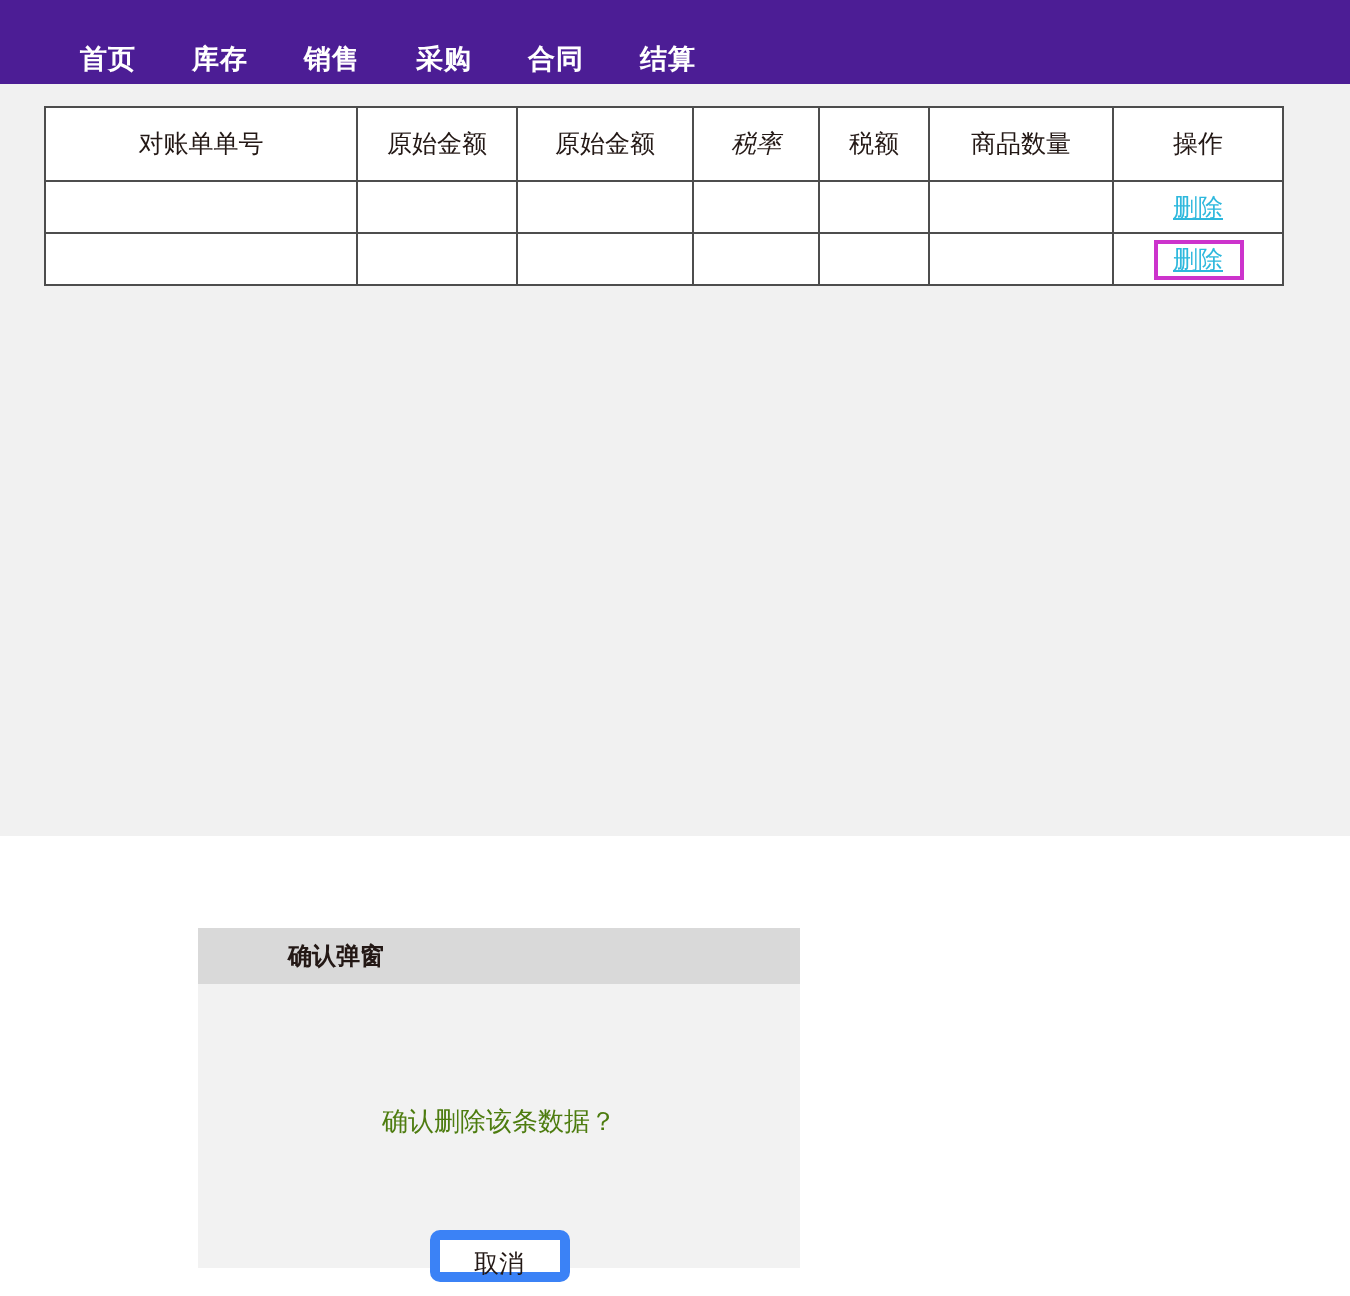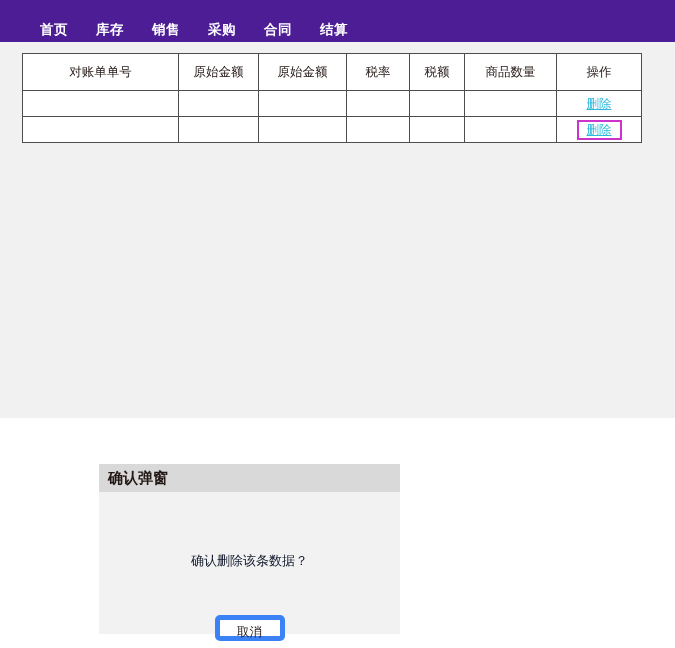--- a/index.html
+++ b/index.html
@@ -85,21 +85,21 @@
   }
   .data-table th {
     height: 37px;
   }
   .data-table td {
     height: 26px;
   }
   .col-order    { width: 156px; }
   .col-qty      { width: 80px; }
   .col-amount   { width: 88px; }
-  .col-rate     { width: 63px; }
+  .col-rate     { width: 63px; font-style: italic; }
   .col-tax      { width: 55px; }
   .col-taxed    { width: 92px; }
   .col-action   { width: 85px; }
 
   .delete-link {
     color: #2eb8dd;
     font-size: 12.5px;
     text-decoration: underline;
     cursor: pointer;
     display: inline-block;
@@ -124,36 +124,37 @@
   }
   .dialog-header {
     height: 28px;
     background: #d9d9d9;
     display: flex;
     align-items: center;
     padding-left: 9px;
     box-sizing: border-box;
   }
   .dialog-title {
-    font-size: 15px;
+    font-size: 12px;
     font-weight: bold;
     color: #231815;
+    margin-left: 36px;
   }
   .dialog-body {
     height: 142px;
     position: relative;
   }
   .dialog-message {
     position: absolute;
     left: 0;
     right: 0;
     top: 60px;
     text-align: center;
     font-size: 13px;
-    color: #0f172a;
+    color: #4d7c0f;
   }
   .dialog-buttons {
     position: absolute;
     left: 0;
     right: 0;
     top: 123px;
     display: flex;
     justify-content: center;
     gap: 37px;
   }

